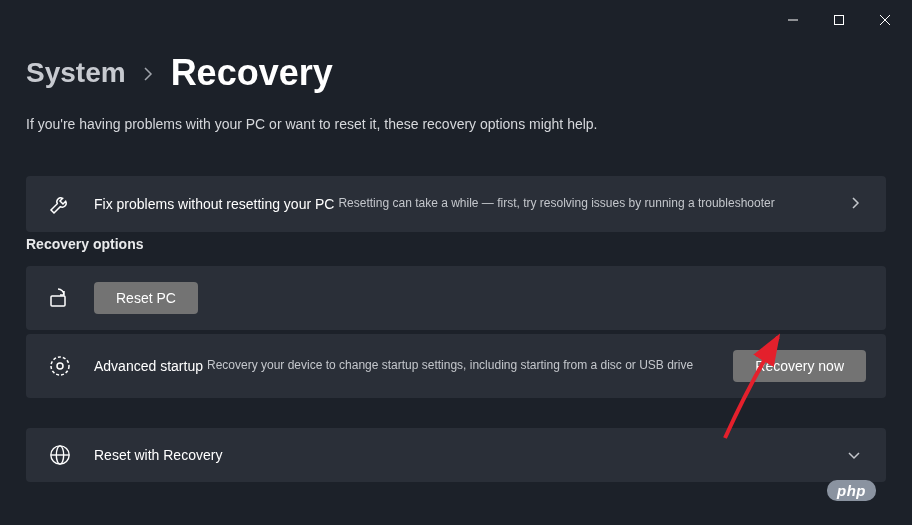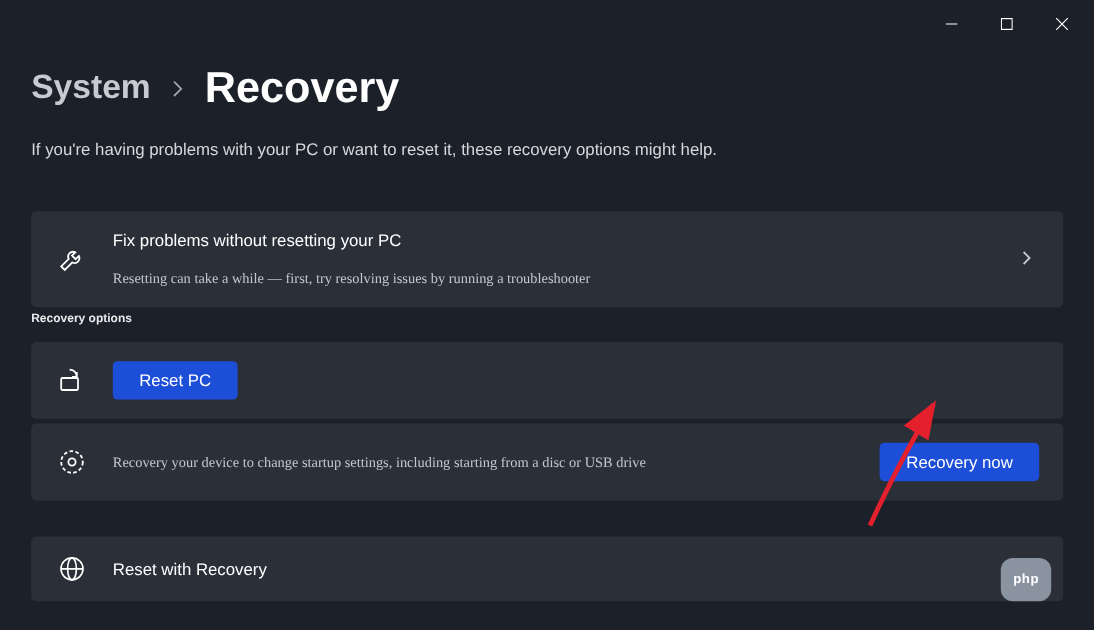--- a/index.html
+++ b/index.html
@@ -72,77 +72,77 @@
   .card-icon {
     width: 28px;
     display: flex;
     align-items: center;
     justify-content: center;
     flex-shrink: 0;
   }
   .card-text {
     flex: 1;
     display: flex;
-    flex-direction: column;
-    gap: 17px;
+    flex-direction: row;
+    gap: 4px;
   }
   .card-title {
     font-size: 14px;
     color: #ffffff;
   }
   .card-sub {
     font-size: 12px;
     color: #c4c7cc;
-    font-family: Liberation Serif, serif;
   }
   .card-action {
     flex-shrink: 0;
     display: flex;
     align-items: center;
   }
   .chevron-right {
     color: #c4c7cc;
     font-size: 14px;
     padding: 0 6px;
   }
   .chevron-down {
     color: #c4c7cc;
     font-size: 14px;
     padding: 0 6px;
   }
   .section-header {
-    font-size: 10px;
+    font-size: 14px;
     font-weight: 600;
     color: #e9eaec;
     margin-bottom: 14px;
   }
   .action-btn {
-    background: #1d4ed8;
+    background: #737373;
     border: none;
     color: #ffffff;
     font-size: 14px;
     padding: 8px 22px;
     border-radius: 4px;
     cursor: pointer;
   }
   .arrow-annotation {
     position: absolute;
     left: 720px;
     top: 333px;
     pointer-events: none;
   }
   .php-badge {
     position: absolute;
     right: 36px;
     bottom: 24px;
     background: #8a93a0;
     color: #ffffff;
-    font-size: 11px;
+    font-size: 15px;
     font-weight: bold;
-    padding: 12px 10px;
+    font-style: italic;
+    padding: 2px 10px;
     border-radius: 10px;
     letter-spacing: 0.5px;
   }
 </style>
 </head>
 <body>
 
 <div class="titlebar">
   <div class="titlebar-btn">
     <svg width="10" height="10" viewBox="0 0 10 10">
@@ -210,20 +210,21 @@
   </div>
 
   <div class="card">
     <div class="card-icon">
       <svg width="24" height="24" viewBox="0 0 24 24" fill="none" stroke="#fff" stroke-width="1.5">
         <circle cx="12" cy="12" r="9" stroke-dasharray="3 2"></circle>
         <circle cx="12" cy="12" r="3"></circle>
       </svg>
     </div>
     <div class="card-text">
+      <div class="card-title">Advanced startup</div>
       <div class="card-sub">Recovery your device to change startup settings, including starting from a disc or USB drive</div>
     </div>
     <div class="card-action">
       <button class="action-btn">Recovery now</button>
     </div>
   </div>
 
   <div style="height:26px"></div>
 
   <div class="card">

